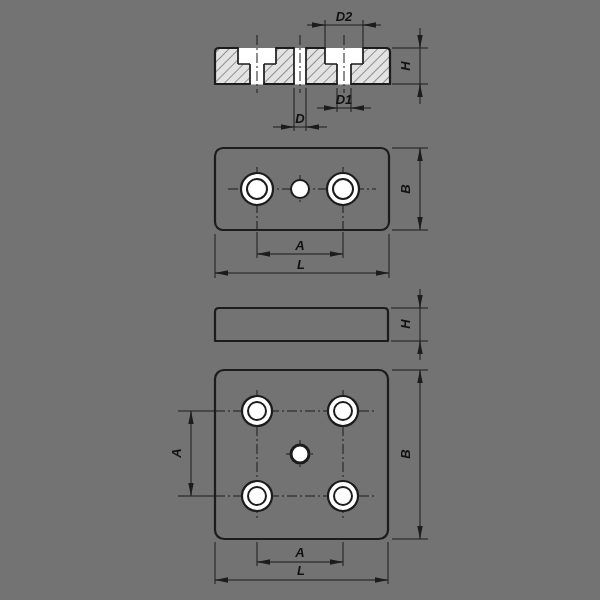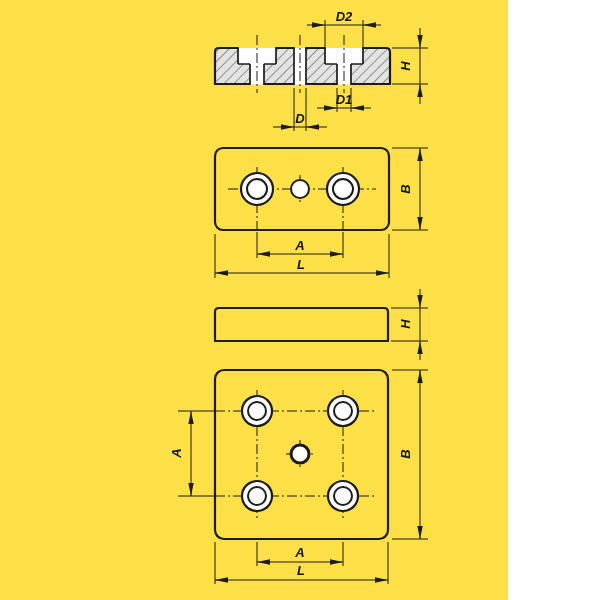--- a/index.html
+++ b/index.html
@@ -1,16 +1,16 @@
 <!DOCTYPE html>
 <html><head>
 <meta charset="utf-8">
 <style>
   html,body{margin:0;padding:0;background:#ffffff;}
-  .stage{width:508px;height:600px;background:#fde047;position:relative;overflow:hidden;}
+  .stage{width:600px;height:600px;background:#737373;position:relative;overflow:hidden;}
   svg{display:block;}
   .outline{stroke:#1c1c1c;stroke-width:2.2;fill:none;stroke-linecap:round;stroke-linejoin:round;}
   .edge{stroke:#1c1c1c;stroke-width:1.7;fill:none;stroke-linecap:butt;}
   .thin{stroke:#1c1c1c;stroke-width:1;fill:none;}
   .cl{stroke:#1c1c1c;stroke-width:1;fill:none;stroke-dasharray:10 3 2 3;}
   .clsmall{stroke:#1c1c1c;stroke-width:1;fill:none;stroke-dasharray:7 3 2 3;}
   .hole{fill:#ffffff;stroke:#1c1c1c;stroke-width:2.2;}
   .hole-inner{fill:#ffffff;stroke:#1c1c1c;stroke-width:2;}
   .hole-thick{fill:#ffffff;stroke:#1c1c1c;stroke-width:3;}
   .dim-label{font-family:"Liberation Sans","DejaVu Sans",sans-serif;font-style:italic;font-weight:600;font-size:13px;fill:#111111;}

